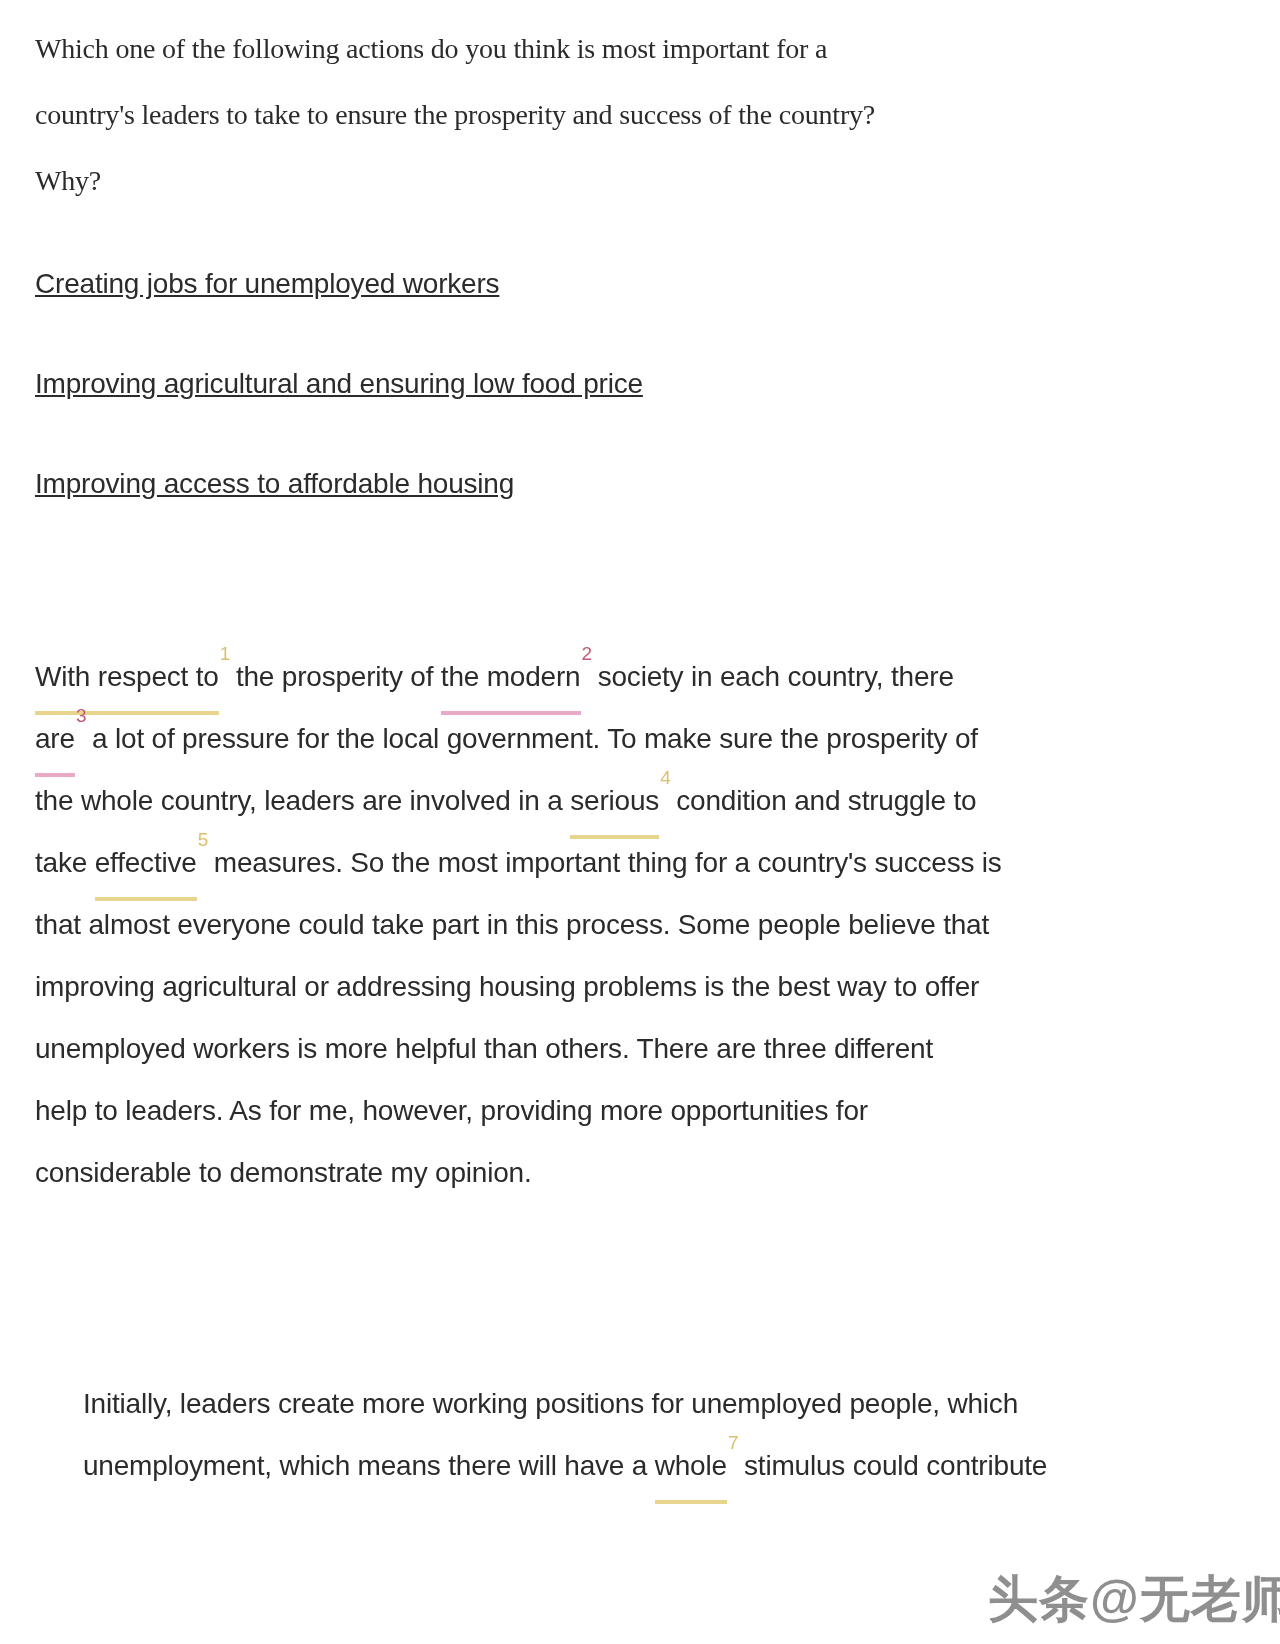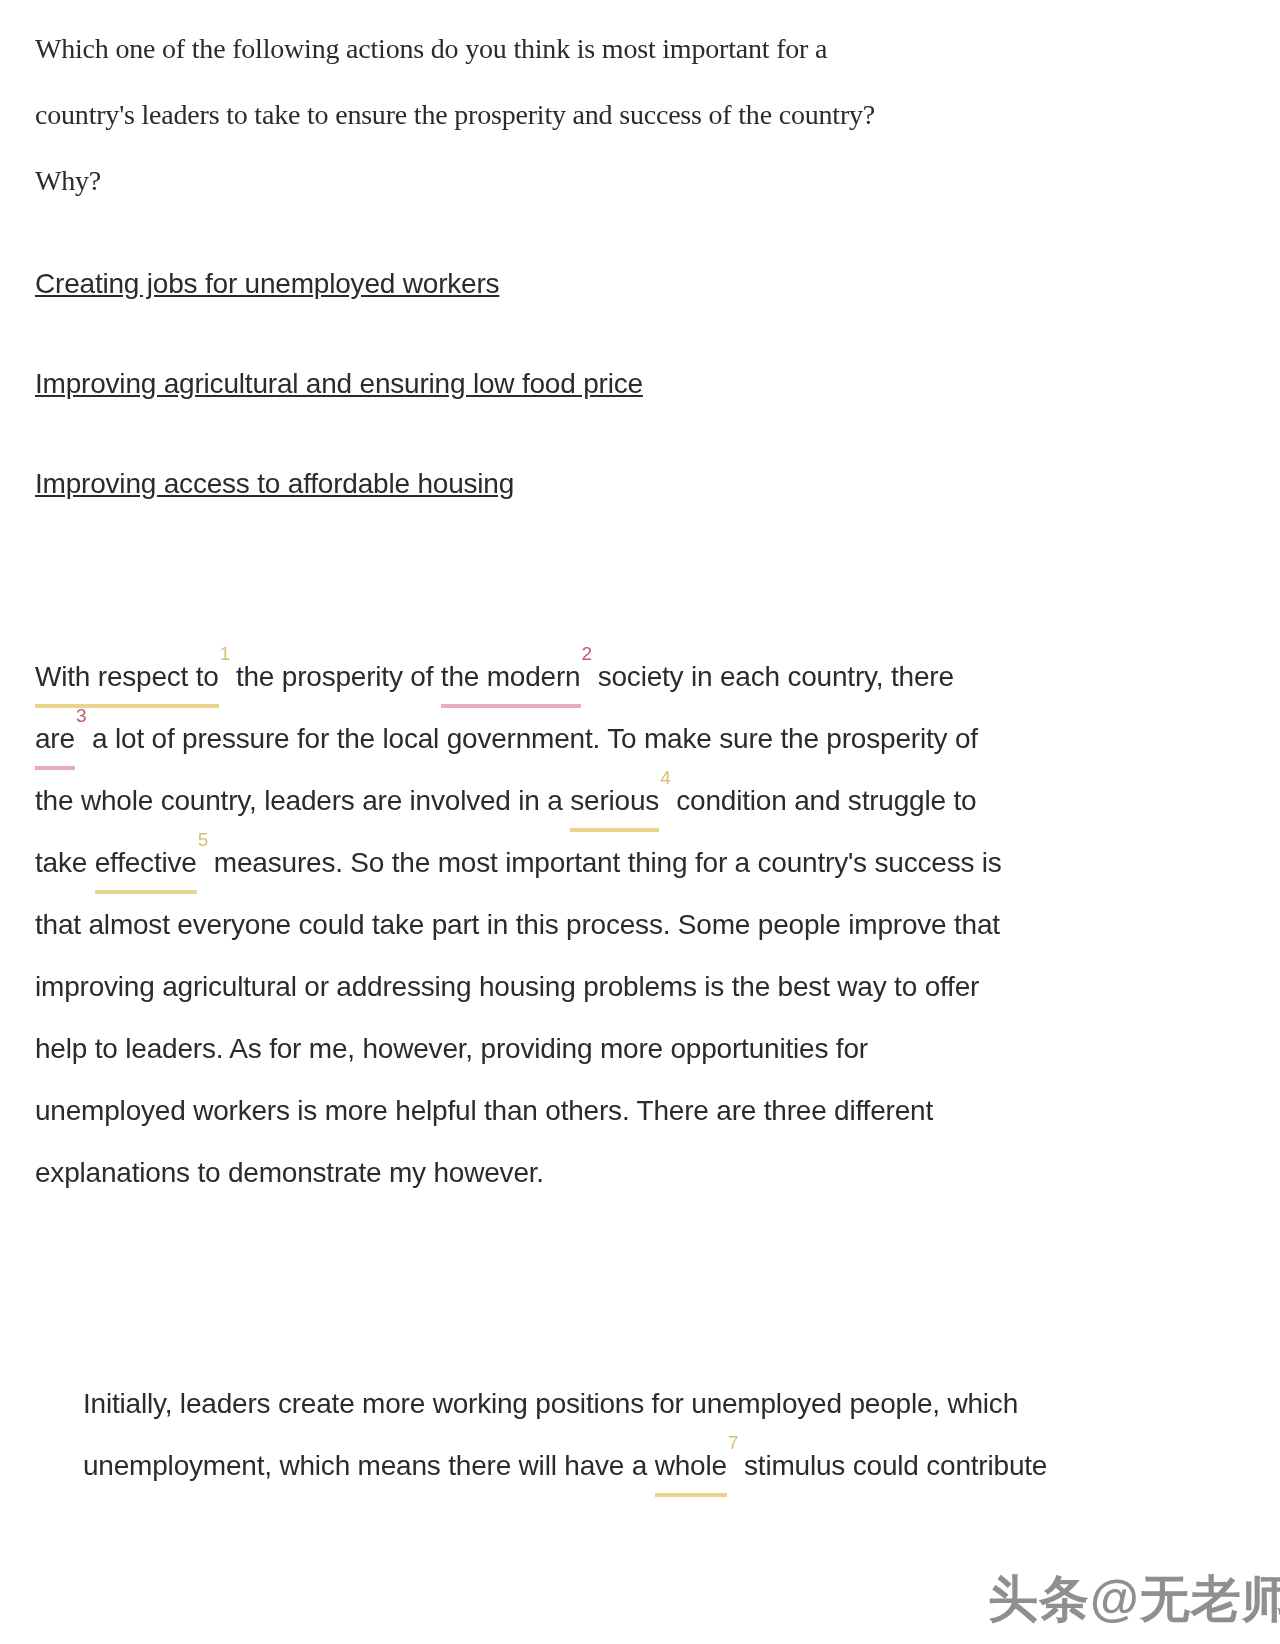--- a/index.html
+++ b/index.html
@@ -32,21 +32,21 @@
   .options .line {
     height: 100px;
     line-height: 100px;
   }
   .question { margin-top: 0; font-family: Liberation Serif, serif; }
   .options { margin-top: 20px; text-decoration: underline; }
   .paragraph-1 { margin-top: 112px; }
   .paragraph-2 { margin-top: 169px; margin-left: 48px; }
 
   .u-yellow, .u-pink {
-    padding-bottom: 12px;
+    padding-bottom: 19px;
     cursor: pointer;
   }
   .u-yellow { border-bottom: 4px solid var(--underline-yellow, #e8d48d); }
   .u-pink   { border-bottom: 4px solid var(--underline-pink, #eaa9c7); }
 
   sup.marker {
     font-size: 19px;
     line-height: 0;
     position: relative;
     top: -16px;
@@ -91,25 +91,25 @@
       <div class="line"><span>Creating jobs for unemployed workers</span></div>
       <div class="line"><span>Improving agricultural and ensuring low food price</span></div>
       <div class="line"><span>Improving access to affordable housing</span></div>
     </div>
 
   <div class="paragraph-1">
       <div class="line"><span class="u-yellow">With respect to</span><sup class="marker m-yellow">1</sup><span> the prosperity of </span><span class="u-pink">the modern</span><sup class="marker m-pink">2</sup><span> society in each country, there</span></div>
       <div class="line"><span class="u-pink">are</span><sup class="marker m-pink">3</sup><span> a lot of pressure for the local government. To make sure the prosperity of</span></div>
       <div class="line"><span>the whole country, leaders are involved in a </span><span class="u-yellow">serious</span><sup class="marker m-yellow">4</sup><span> condition and struggle to</span></div>
       <div class="line"><span>take </span><span class="u-yellow">effective</span><sup class="marker m-yellow">5</sup><span> measures. So the most important thing for a country's success is</span></div>
-      <div class="line"><span>that almost everyone could take part in this process. Some people improve that</span></div>
+      <div class="line"><span>that almost everyone could take part in this process. Some people believe that</span></div>
       <div class="line"><span>improving agricultural or addressing housing problems is the best way to offer</span></div>
+      <div class="line"><span>unemployed workers is more helpful than others. There are three different</span></div>
       <div class="line"><span>help to leaders. As for me, however, providing more opportunities for</span></div>
-      <div class="line"><span>unemployed workers is more helpful than others. There are three different</span></div>
-      <div class="line"><span>explanations to demonstrate my however.</span></div>
+      <div class="line"><span>considerable to demonstrate my opinion.</span></div>
     </div>
 
   <div class="paragraph-2">
       <div class="line"><span>Initially, leaders create more working positions for unemployed people, which</span></div>
       <div class="line"><span>unemployment, which means there will have a </span><span class="u-yellow">whole</span><sup class="marker m-yellow">7</sup><span> stimulus could</span><span> contribute</span></div>
     </div>
 
 </div>
 
 <div class="watermark">头条@无老师</div>

